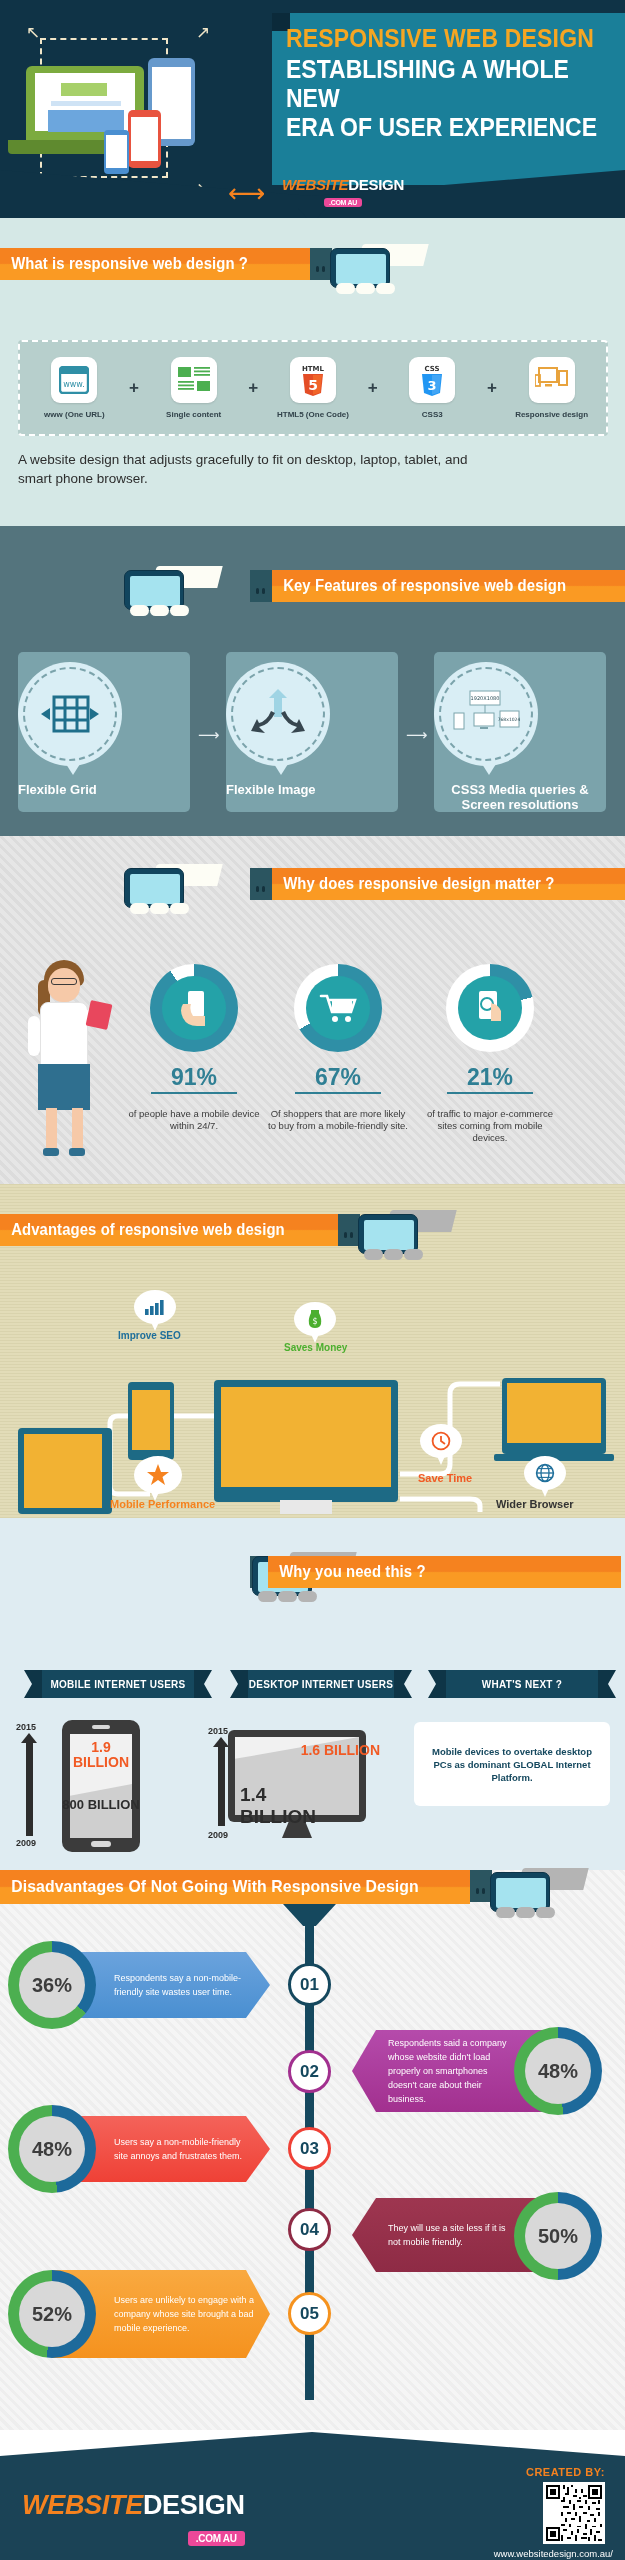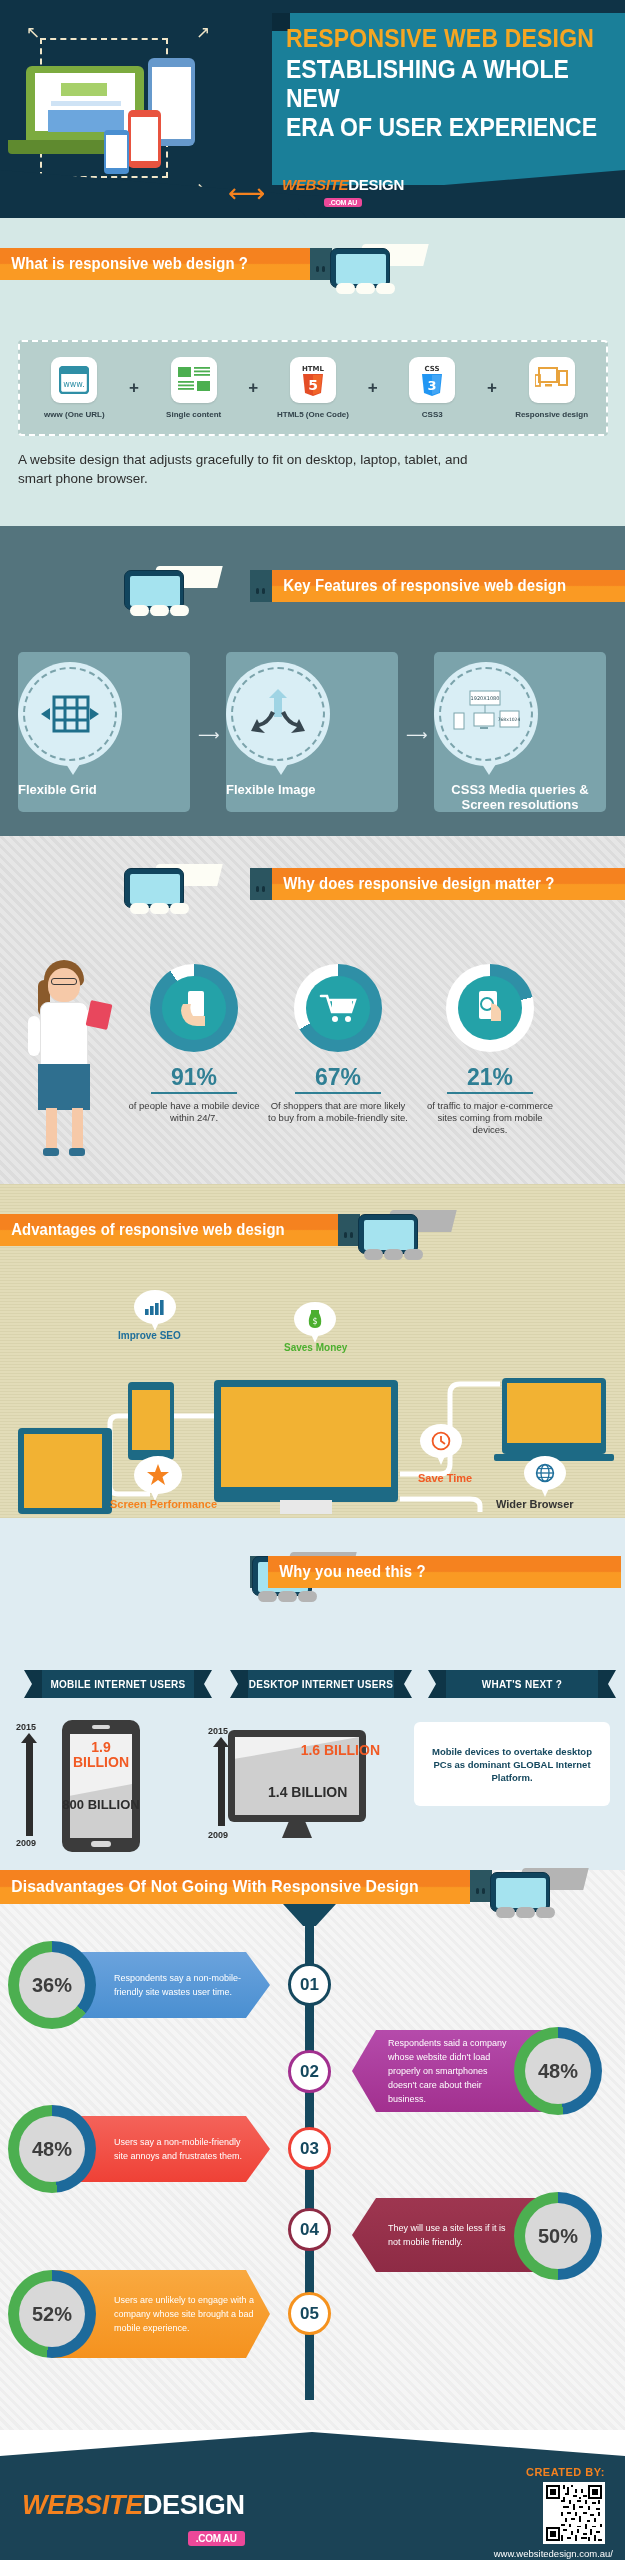--- a/index.html
+++ b/index.html
@@ -79,21 +79,21 @@
   .farrow{position:absolute;top:200px;color:#e7eff1;font-size:15px;}
 
   
   #s3{position:absolute;left:0;top:836px;width:625px;height:348px;background:#e2e2e2;
       background-image:repeating-linear-gradient(45deg,#dcdcdc 0 3px,#e6e6e6 3px 7px);}
   #s3 .banner{left:272px;top:32px;width:353px;}
   .donut{position:absolute;width:88px;height:88px;border-radius:50%;display:flex;align-items:center;justify-content:center;}
   .donut .inner{width:64px;height:64px;border-radius:50%;background:#24a2a8;display:flex;align-items:center;justify-content:center;}
   .statpct{position:absolute;font-size:23px;font-weight:bold;color:#2f7f94;text-align:center;width:130px;font-family:"Liberation Sans Narrow","Liberation Sans",sans-serif;}
   .statrule{position:absolute;height:2px;width:86px;background:#2f7f94;}
-  .stattxt{position:absolute;width:140px;text-align:center;font-size:9.5px;line-height:12px;color:#3a3a3a;font-family:"Liberation Sans Narrow","Liberation Sans",sans-serif;}
+  .stattxt{position:absolute;width:140px;text-align:center;font-size:9.5px;line-height:12px;color:#3a3a3a;font-family:"Liberation Sans Narrow","Liberation Sans",sans-serif;margin-top:8px;}
 
   
   .woman{position:absolute;left:22px;top:122px;width:96px;height:200px;}
   .w-head{position:absolute;left:26px;top:10px;width:32px;height:34px;background:#f6c9a8;border-radius:50% 50% 45% 45%;}
   .w-hair{position:absolute;left:22px;top:2px;width:40px;height:26px;background:#8a5a2b;border-radius:20px 20px 6px 6px;}
   .w-hair2{position:absolute;left:16px;top:22px;width:12px;height:36px;background:#8a5a2b;border-radius:6px;}
   .w-glass{position:absolute;left:29px;top:20px;width:26px;height:7px;border:1.5px solid #3a3a3a;border-radius:3px;}
   .w-body{position:absolute;left:18px;top:44px;width:48px;height:64px;background:#fff;border-radius:8px 8px 0 0;border:1px solid #e3e3e3;}
   .w-skirt{position:absolute;left:16px;top:106px;width:52px;height:46px;background:#2f6f8f;}
   .w-leg{position:absolute;top:150px;width:11px;height:42px;background:#f6c9a8;}
@@ -470,21 +470,21 @@
           <text x="9" y="15" font-size="8" fill="#fff" text-anchor="middle" font-family="DejaVu Sans">$</text>
         </svg>
   </div>
   <div class="advlab" style="left:284px;top:158px;color:#4caf2f;">Saves Money</div>
 
   <div class="advbub" style="left:134px;top:272px;width:48px;height:38px;">
     <svg width="24" height="24">
           <path d="M12 1 L15 9 L23 9 L16.5 14 L19 22 L12 17 L5 22 L7.5 14 L1 9 L9 9 Z" fill="#f5821f"></path>
         </svg>
   </div>
-  <div class="advlab" style="left:110px;top:314px;color:#f5821f;font-size:11px;">Screen Performance</div>
+  <div class="advlab" style="left:110px;top:314px;color:#f5821f;font-size:11px;">Mobile Performance</div>
 
   <div class="advbub" style="left:420px;top:240px;">
     <svg width="20" height="20">
           <circle cx="10" cy="10" r="8.4" fill="none" stroke="#f15a24" stroke-width="1.8"></circle>
           <path d="M10 5 L10 10 L14 13" fill="none" stroke="#f15a24" stroke-width="1.8"></path>
         </svg>
   </div>
   <div class="advlab" style="left:418px;top:288px;color:#f15a24;font-size:11px;">Save Time</div>
 
   <div class="advbub" style="left:524px;top:272px;">
@@ -547,21 +547,21 @@
   <div class="uparrow" style="left:218px;top:228px;height:80px;"></div>
   <div class="yrlab" style="left:208px;top:208px;">2015</div>
   <div class="yrlab" style="left:208px;top:312px;">2009</div>
   <div class="monitor">
         <div class="scr">
           <div class="half"></div>
         </div>
       </div>
   <div class="mon-stand"></div>
   <div style="position:absolute;left:288px;top:224px;width:92px;text-align:right;color:#f15a24;font-size:14px;font-weight:bold;font-family:'Liberation Sans Narrow','Liberation Sans',sans-serif;">1.6 BILLION</div>
-  <div style="position:absolute;left:240px;top:266px;width:92px;text-align:left;color:#2d2d2d;font-size:14px;font-weight:bold;font-family:'Liberation Sans Narrow','Liberation Sans',sans-serif;margin-left:28px;">1.4 BILLION</div>
+  <div style="position:absolute;left:240px;top:266px;width:92px;text-align:left;color:#2d2d2d;font-size:19px;font-weight:bold;font-family:'Liberation Sans Narrow','Liberation Sans',sans-serif;">1.4 BILLION</div>
 
   <div class="whatnext">
     <span>Mobile devices to overtake desktop PCs as dominant GLOBAL Internet Platform.</span>
   </div>
 </div>
 
 <div id="s6">
   <div class="banner">
     <span class="btxt">Disadvantages Of Not Going With Responsive Design</span>
   </div>

